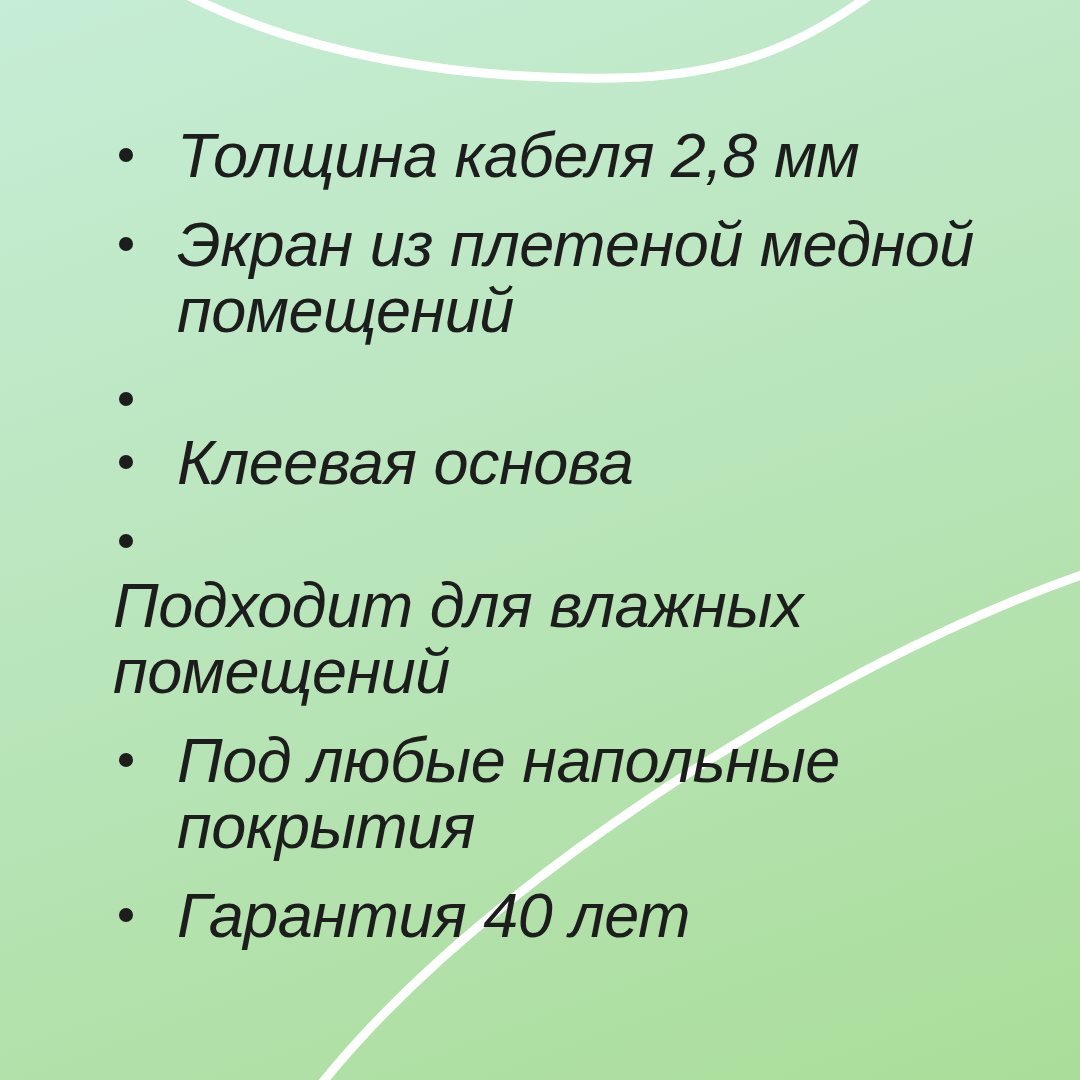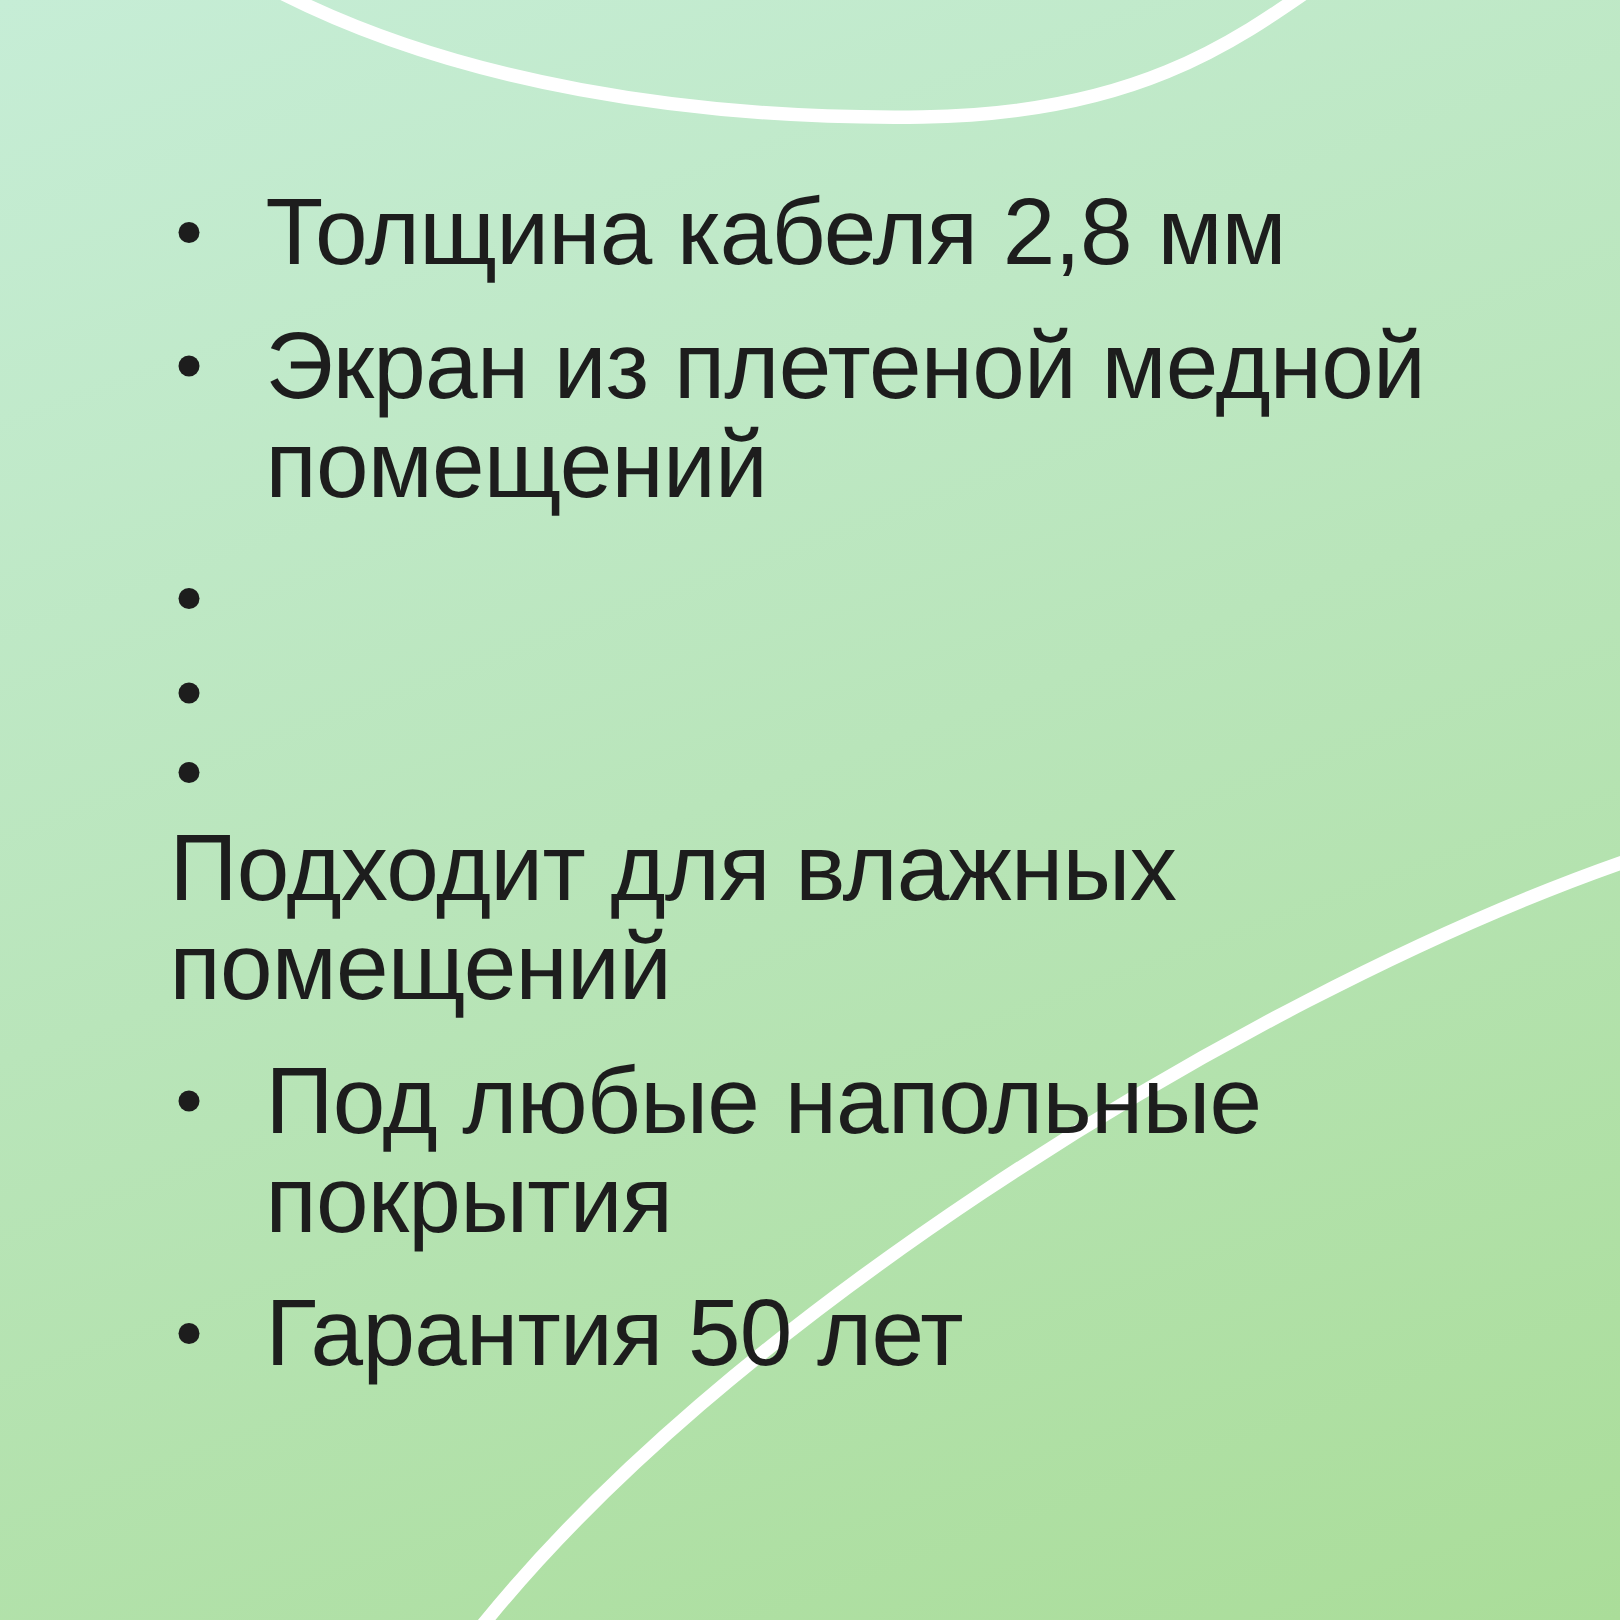--- a/index.html
+++ b/index.html
@@ -55,20 +55,21 @@
     margin-left: 6px;
     border-radius: 50%;
     background: var(--text-color);
   }
   .feature-text {
     font-size: 63px;
     line-height: 66px;
     letter-spacing: -0.5px;
     color: var(--text-color);
     white-space: pre-line;
+    font-style: italic;
   }
 </style>
 </head>
 <body style="background: linear-gradient(160deg, rgb(198, 237, 214) 0%, rgb(185, 229, 186) 48%, rgb(170, 221, 153) 100%);">
 
 <svg class="curves" viewBox="0 0 1080 1080" aria-hidden="true">
   <path d="M 170 -14 C 300 58, 470 80, 615 78 C 760 76, 826 26, 886 -16" stroke="#ffffff"></path>
   <path d="M 1090 572 C 950 620, 790 705, 655 795 C 520 885, 400 985, 318 1088" stroke="#ffffff"></path>
 </svg>
 
@@ -92,20 +93,21 @@
   <div class="feature-item">
     <span class="bullet-cell">
         <span class="dot"></span>
       </span>
   </div>
 
   <div class="feature-item">
     <span class="bullet-cell">
         <span class="dot"></span>
       </span>
+    <span class="feature-text">Клеевая основа</span>
   </div>
 
   <div class="feature-item">
     <span class="bullet-cell">
         <span class="dot"></span>
       </span>
     <span class="feature-text">Подходит для влажных
 помещений</span>
   </div>
 
@@ -114,16 +116,16 @@
         <span class="dot"></span>
       </span>
     <span class="feature-text">Под любые напольные
 покрытия</span>
   </div>
 
   <div class="feature-item">
     <span class="bullet-cell">
         <span class="dot"></span>
       </span>
-    <span class="feature-text">Гарантия 50 лет</span>
+    <span class="feature-text">Гарантия 40 лет</span>
   </div>
 
 </div>
 
 </body></html>

